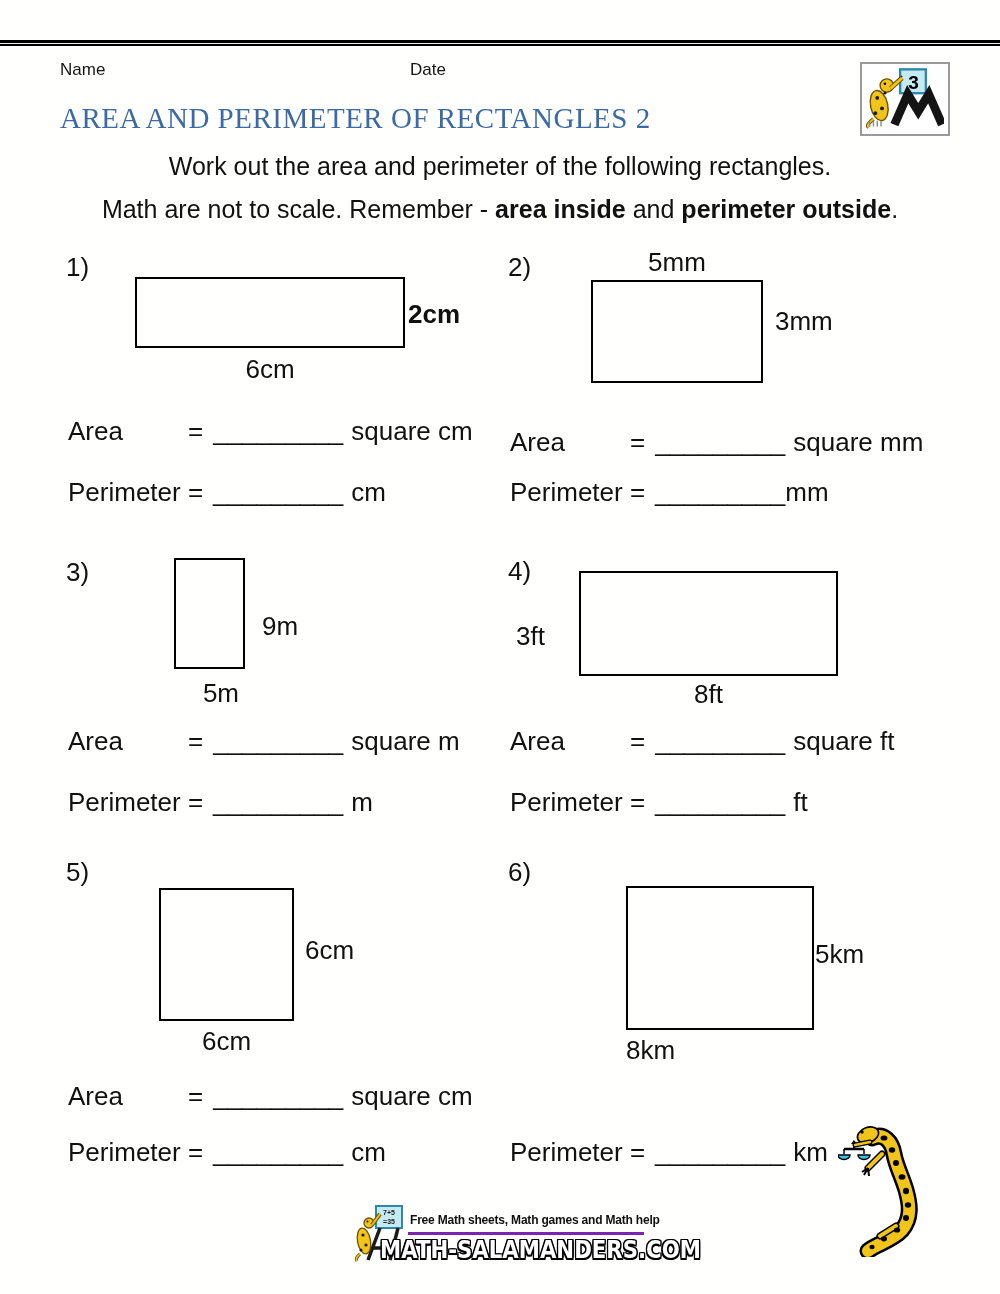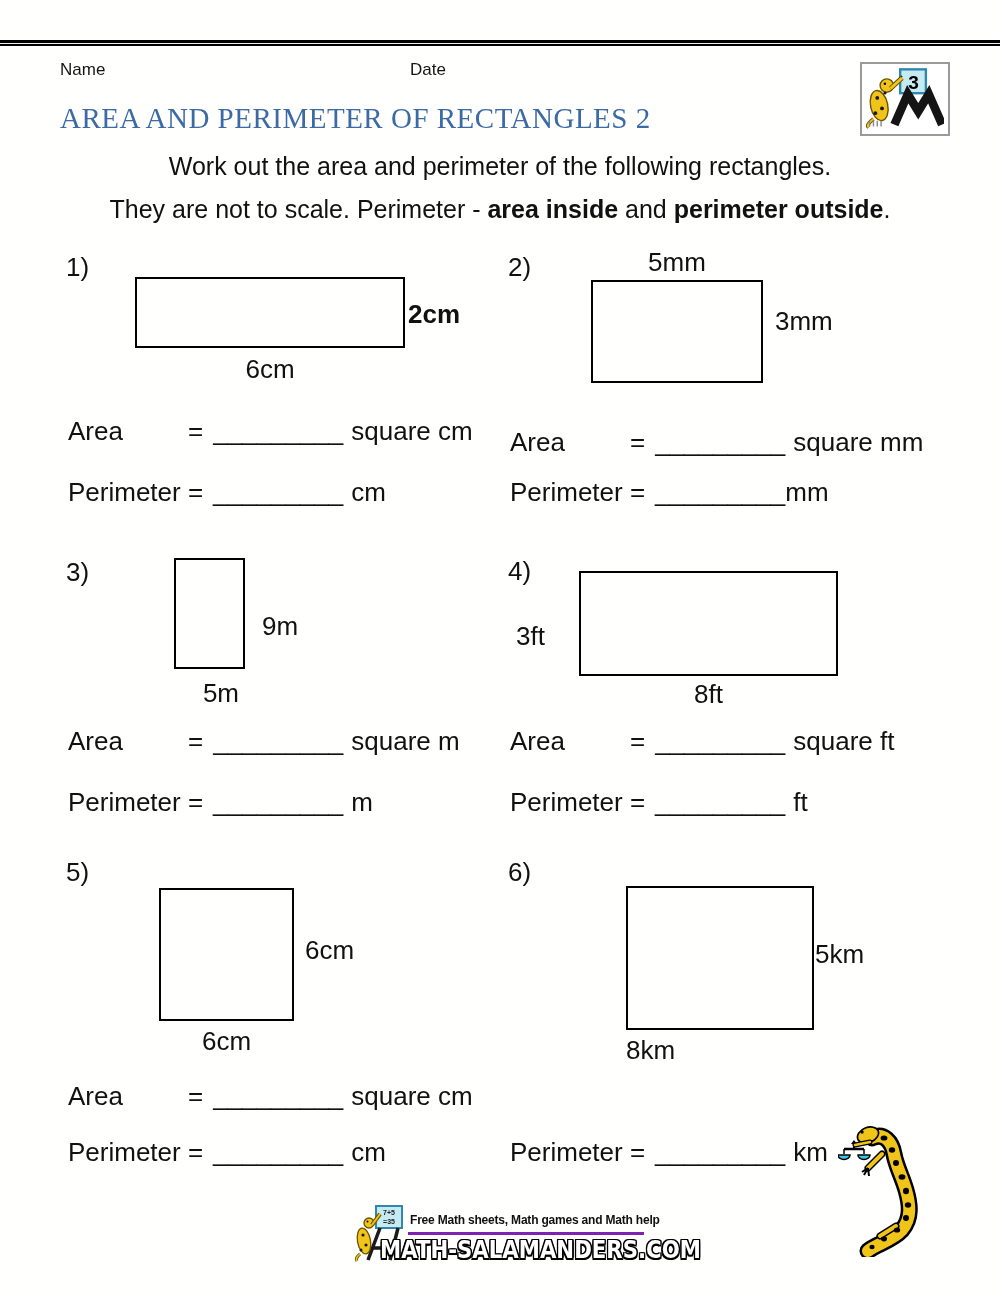--- a/index.html
+++ b/index.html
@@ -114,21 +114,21 @@
       <path d="M12 56 Q4 62 7 65" fill="none" stroke="#6b5200" stroke-width="4"></path>
       <path d="M12 56 Q4 62 7 65" fill="none" stroke="#f0c419" stroke-width="2"></path>
       <path d="M8 58 L8 64 M12 58 L12 64 M16 58 L16 64 M20 58 L20 64" stroke="#8a8a8a" stroke-width="1.5"></path>
       <circle cx="24" cy="19" r="1.3" fill="#000"></circle>
     </svg>
   </div>
 
   <h1 class="title">AREA AND PERIMETER OF RECTANGLES 2</h1>
 
   <div class="instr instr1">Work out the area and perimeter of the following rectangles.</div>
-  <div class="instr instr2"><span>They are not to scale. Perimeter - </span><b>area inside</b><span> and </span><b>perimeter outside</b><span>.</span></div>
+  <div class="instr instr2"><span>Math are not to scale. Remember - </span><b>area inside</b><span> and </span><b>perimeter outside</b><span>.</span></div>
 
   <div class="pnum pnum-1">1)</div>
   <div class="rect rect-1"></div>
   <div class="dim h-1">2cm</div>
   <div class="dim w-1">6cm</div>
   <div class="ans a1L"><span class="alabel">Area</span><span class="eq">=</span><span class="blank">_________</span><span class="unit">square cm</span></div>
   <div class="ans p1L"><span class="plabel">Perimeter =</span><span class="blank">_________</span><span class="unit">cm</span></div>
 
   <div class="pnum pnum-2">2)</div>
   <div class="rect rect-2"></div>

